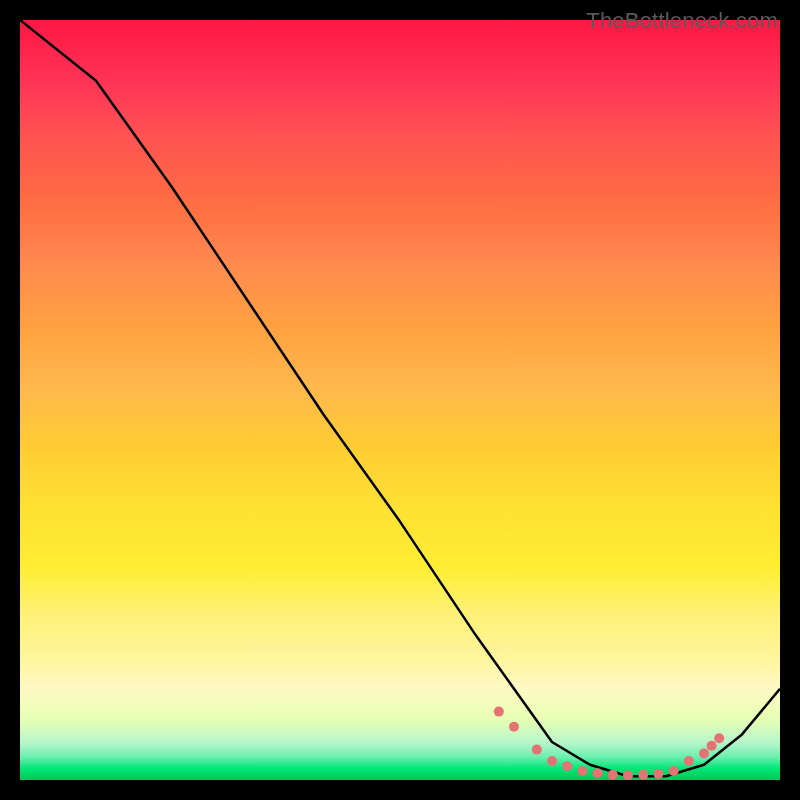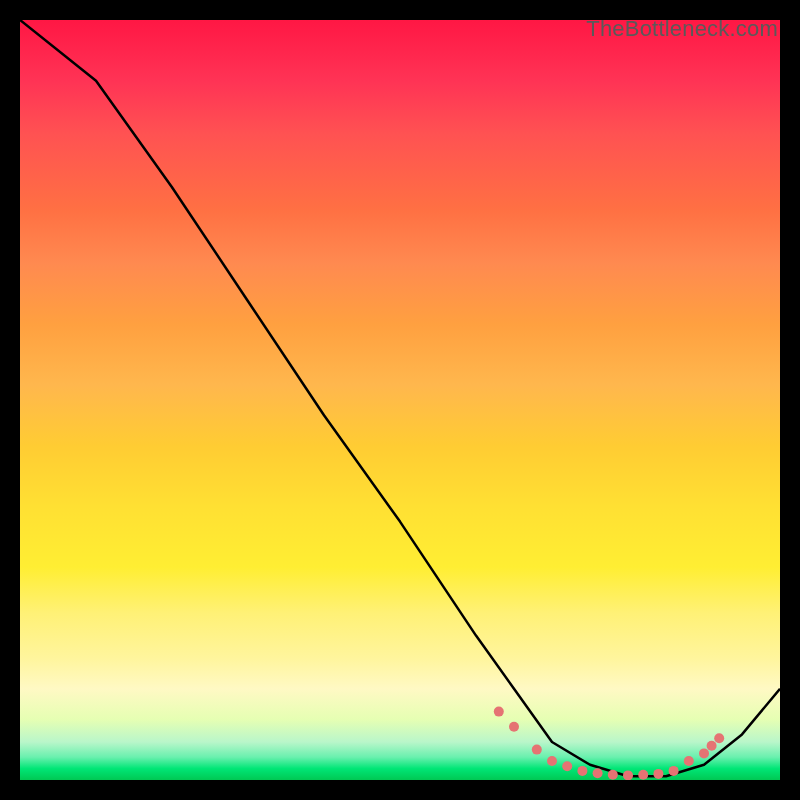--- a/index.html
+++ b/index.html
@@ -40,21 +40,21 @@
       #fff9c4 88%,
       #e6ffb3 92%,
       #b9f6ca 95%,
       #69f0ae 97%,
       #00e676 98.5%,
       #00c853 100%
     );
   }
   .watermark {
     position: absolute;
-    top: 16px;
+    top: 8px;
     right: 22px;
     font-family: Arial, Helvetica, sans-serif;
     font-size: 22px;
     color: #5a5a5a;
     font-weight: 500;
     letter-spacing: 0.2px;
   }
   svg.curve {
     position: absolute;
     top: 20px;

